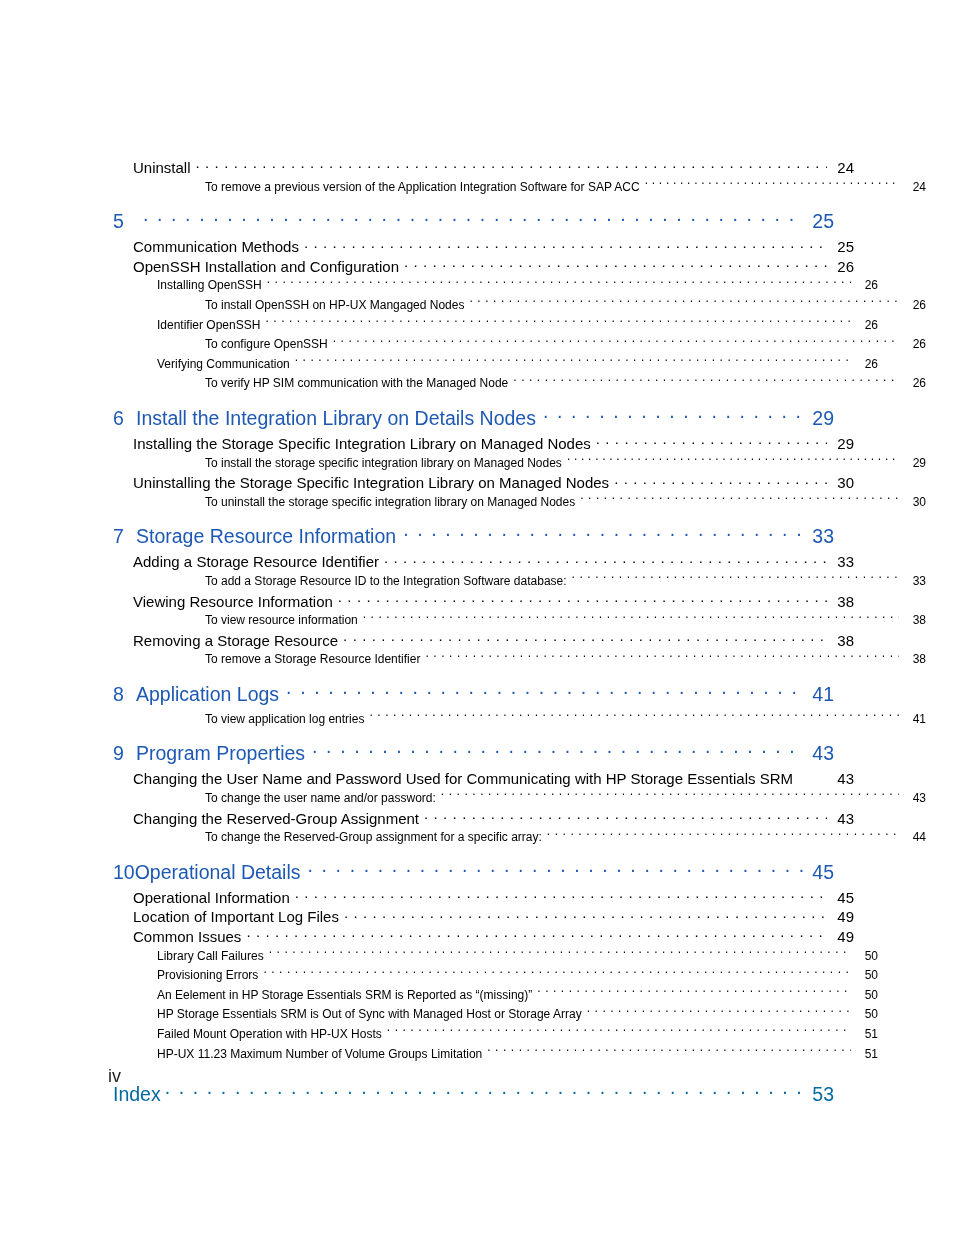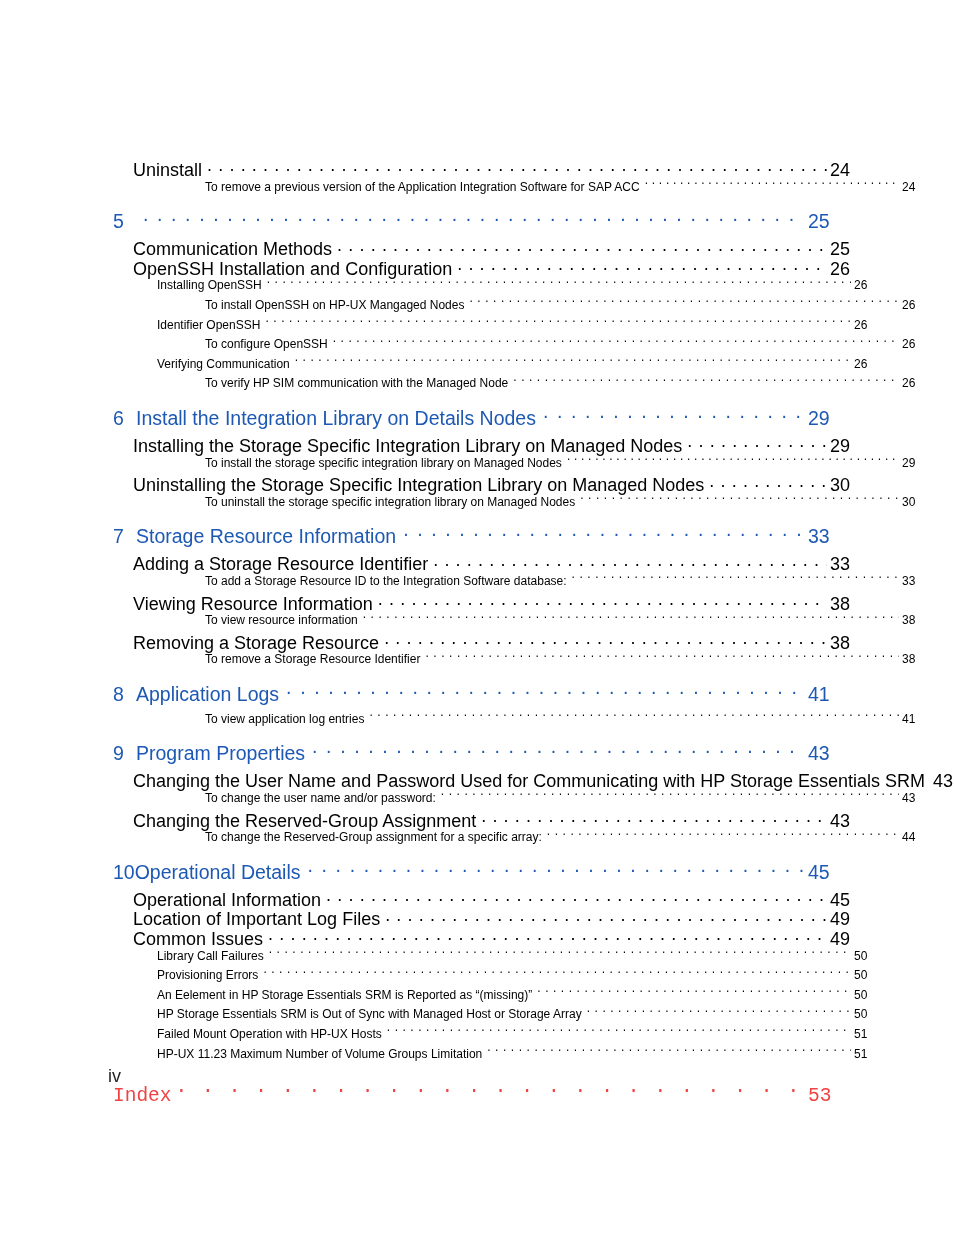--- a/index.html
+++ b/index.html
@@ -62,21 +62,21 @@
     position: absolute;
     left: 0;
     bottom: 0;
     letter-spacing: 0.6px;
   }
   .toc-leader.tight::before { letter-spacing: 0.2px; }
   .toc-leader.none::before { content: ""; }
 
   .toc-page-no {
     flex: 0 0 auto;
-    text-align: left;
+    text-align: right;
     width: 24px;
   }
 
   
   .chapter {
     color: #1d59b3;
     font-size: 19.5px;
     line-height: 27px;
     height: 27px;
     margin-top: 11px;
@@ -94,38 +94,37 @@
   .chapter .toc-leader {
     margin: 0 4px 0 7px;
   }
   .chapter .toc-leader::before {
     letter-spacing: 1.6px;
     font-size: 19.5px;
   }
 
   
   .index-row {
-    color: #ef4444;
+    color: #0369a1;
     font-size: 19.5px;
     line-height: 27px;
     height: 27px;
     margin-top: 17px;
-    font-family: Liberation Mono, monospace;
   }
   .index-row .toc-leader {
     margin: 0 4px 0 4px;
   }
   .index-row .toc-leader::before {
     letter-spacing: 1.6px;
     font-size: 19.5px;
   }
   .index-row .toc-page-no { width: 26px; }
 
   
-  .lvl1 { font-size: 18px; padding-left: 20px; }
+  .lvl1 { font-size: 15px; padding-left: 20px; }
   .lvl2 { font-size: 12px; padding-left: 44px; }
   .lvl3 { font-size: 12px; padding-left: 92px; }
 
   
   .folio {
     position: absolute;
     left: 108px;
     top: 1066px;
     font-size: 18px;
     color: #231f20;

